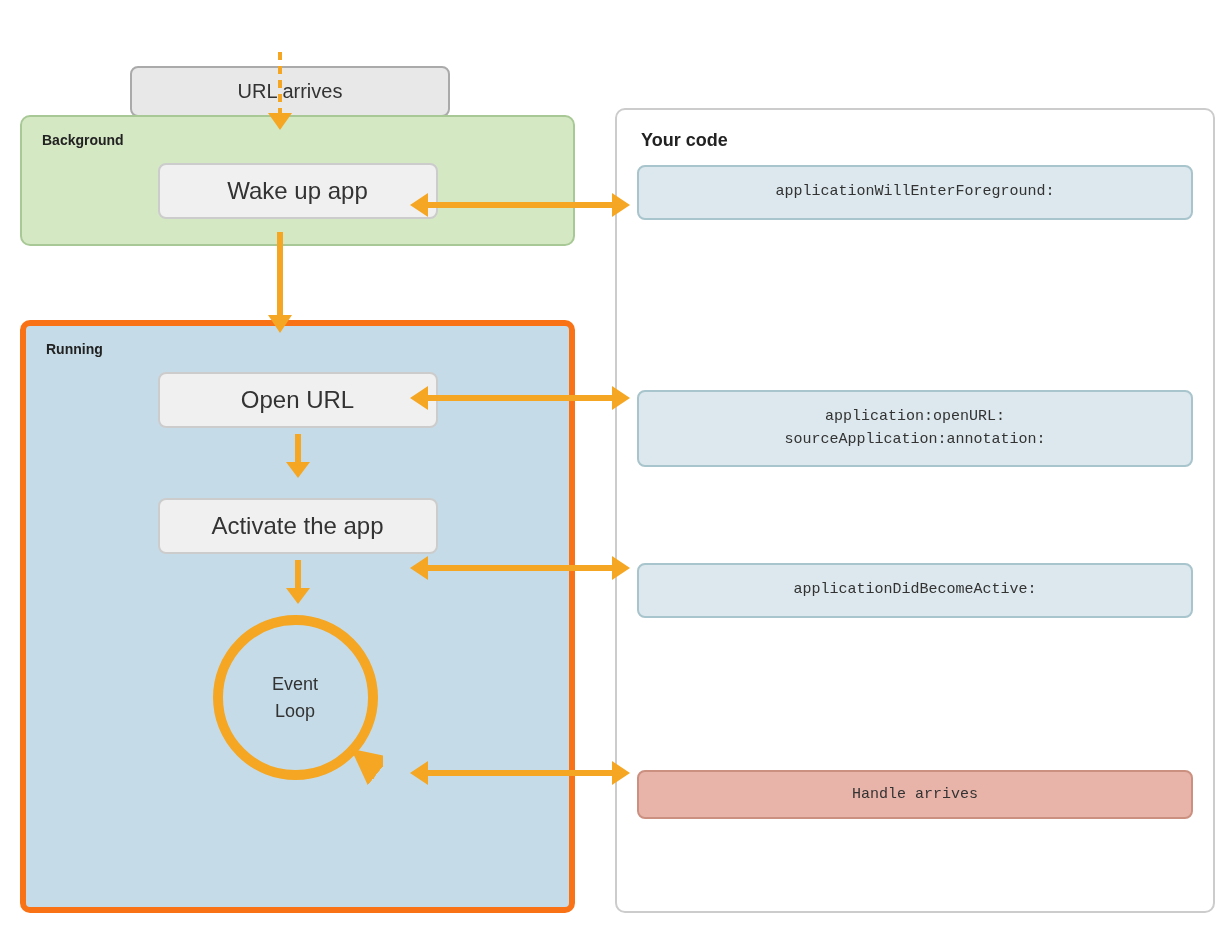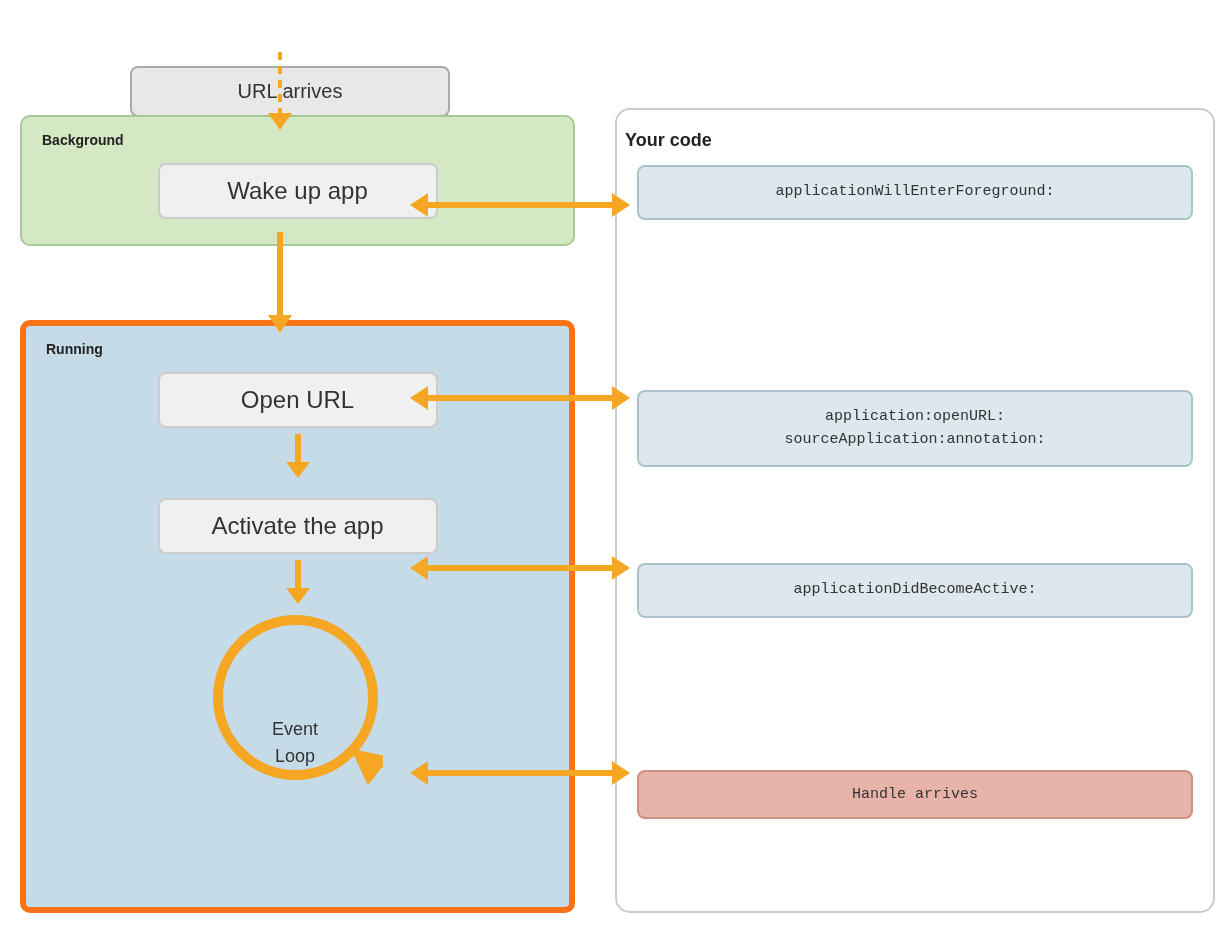--- a/index.html
+++ b/index.html
@@ -140,40 +140,40 @@
 
     <div style="display:flex; justify-content:center; margin:6px 0;">
       <div style="display:flex; flex-direction:column; align-items:center;">
         <div style="width:6px; height:28px; background:#f5a623;"></div>
         <div style="width:0;height:0;border-left:12px solid transparent;border-right:12px solid transparent;border-top:16px solid #f5a623;"></div>
       </div>
     </div>
 
     <div style="display:flex; justify-content:center; margin-top:5px;">
       <div style="position:relative; width:180px; height:180px;">
-        <div style="position:absolute; top:5px; left:5px; width:165px; height:165px; border:10px solid #f5a623; border-radius:50%; display:flex; align-items:flex-end; justify-content:center; font-size:18px; color:#333; text-align:center; line-height:1.5;">
+        <div style="position:absolute; top:5px; left:5px; width:165px; height:165px; border:10px solid #f5a623; border-radius:50%; display:flex; align-items:center; justify-content:center; font-size:18px; color:#333; text-align:center; line-height:1.5;">
           <div>
             <span>Event</span><br>
             <span>Loop</span>
           </div>
         </div>
 
         <svg style="position:absolute; bottom:0px; right:5px;" width="50" height="50" viewBox="0 0 50 50">
           <path d="M 38 38 Q 42 28 32 20" stroke="#f5a623" stroke-width="6" fill="none" marker-end="url(#arrowhead-circle)"></path>
           <defs>
             <marker id="arrowhead-circle" markerWidth="6" markerHeight="6" refX="3" refY="3" orient="auto">
               <path d="M0,0 L6,3 L0,6 Z" fill="#f5a623"></path>
             </marker>
           </defs>
         </svg>
       </div>
     </div>
   </div>
 
-  <div style="position:absolute; left:615px; top:108px; right:15px; bottom:20px; border:2px solid #cccccc; border-radius:15px; padding:20px 20px 20px 8px;">
+  <div style="position:absolute; left:615px; top:108px; right:15px; bottom:20px; border:2px solid #cccccc; border-radius:10px; padding:20px 20px 20px 24px;">
     <div class="your-code-label">Your code</div>
 
     <div style="position:absolute; top:55px; left:20px; right:20px;">
       <div class="code-box">
         <span>applicationWillEnterForeground:</span>
       </div>
     </div>
 
     <div style="position:absolute; top:280px; left:20px; right:20px;">
       <div class="code-box">

